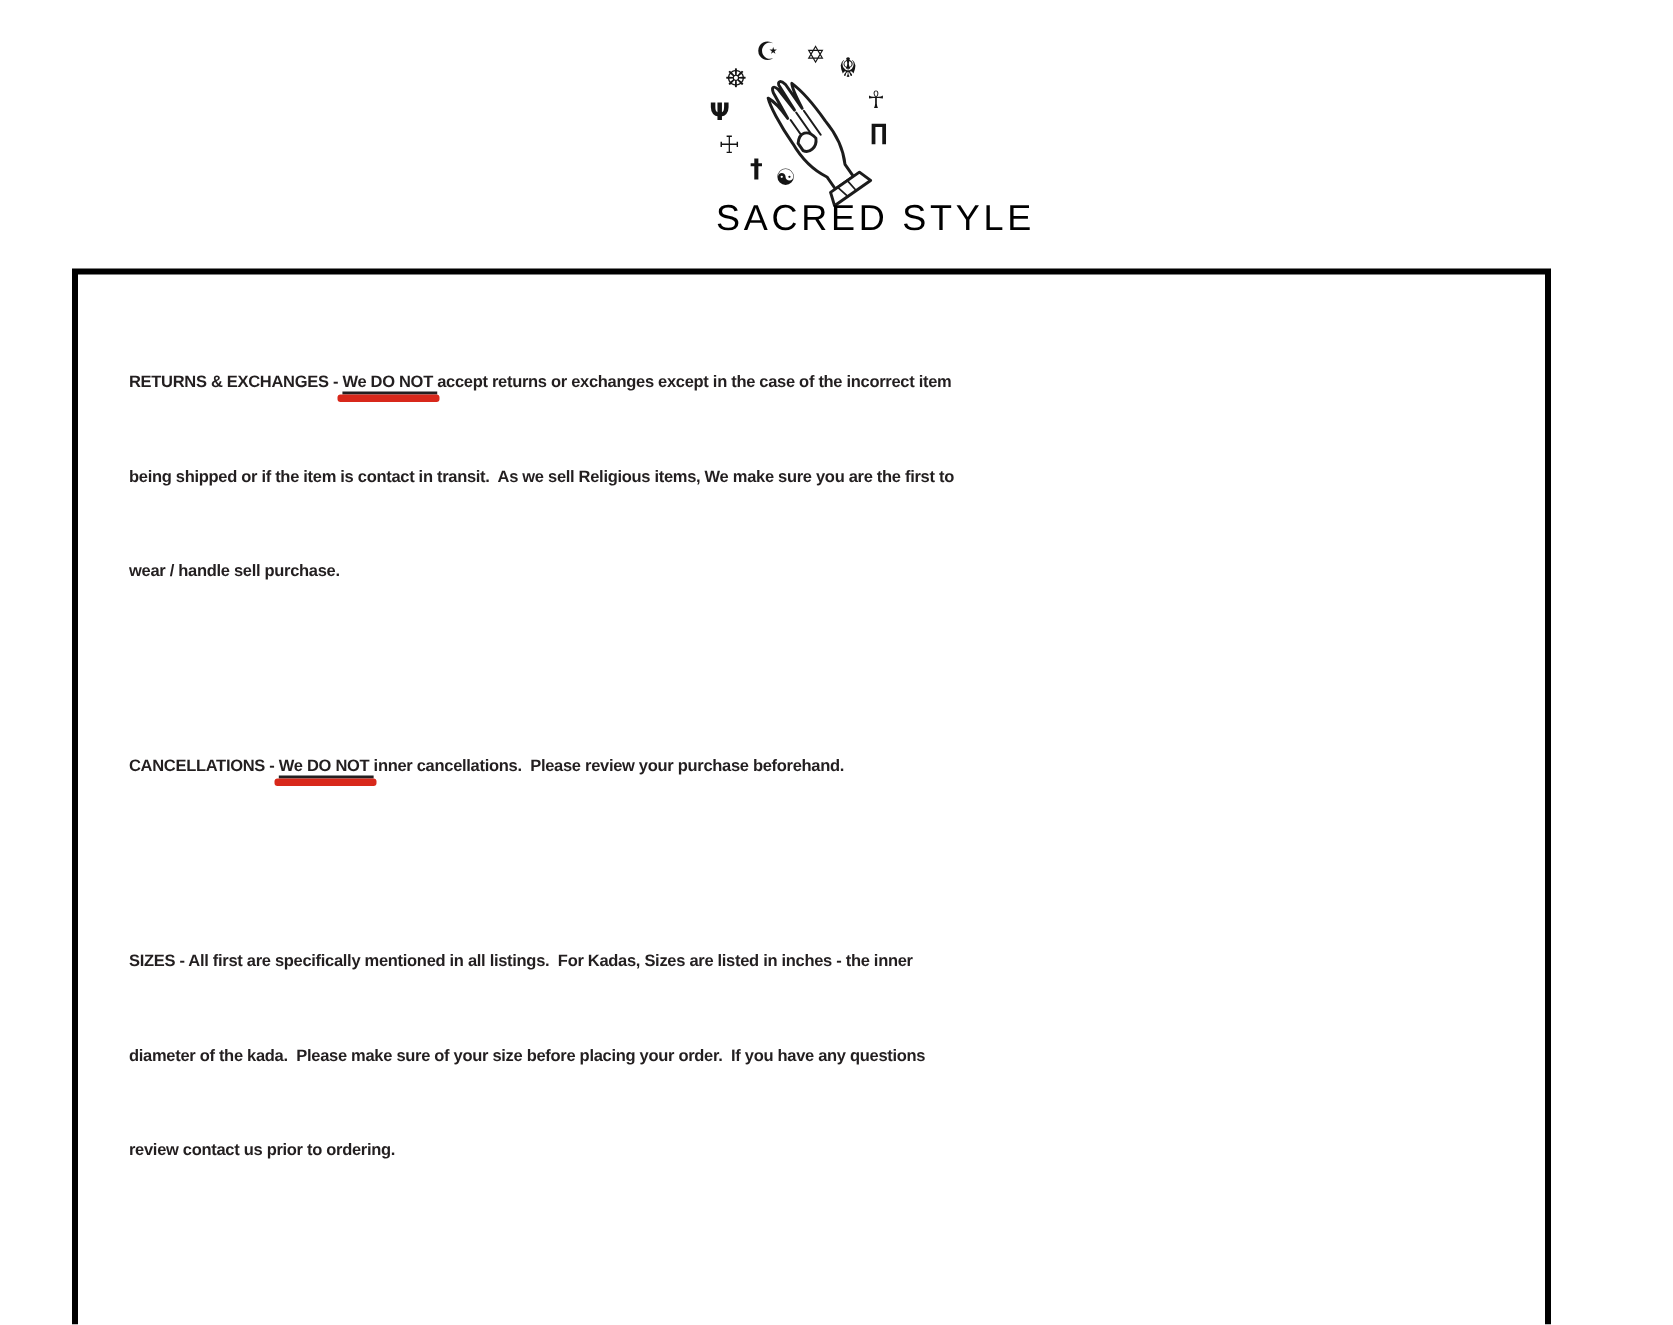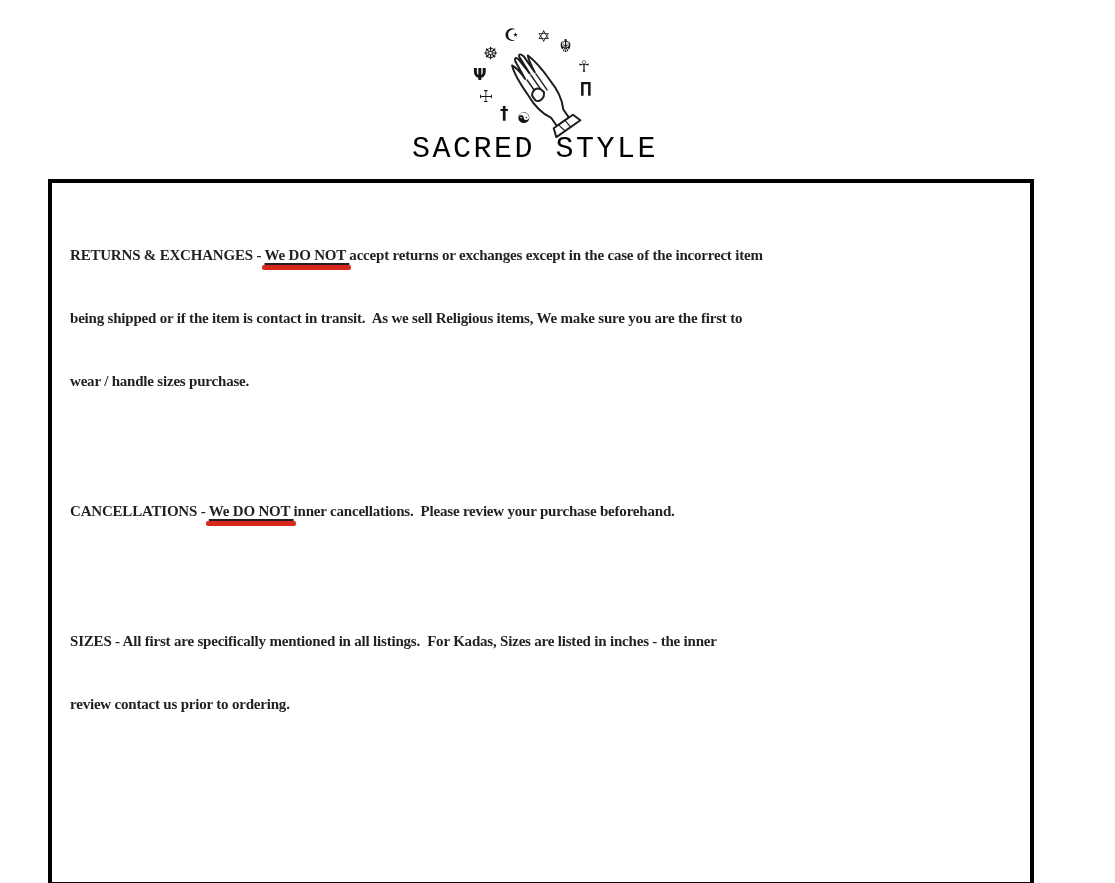--- a/index.html
+++ b/index.html
@@ -19,40 +19,39 @@
   .sym-4{left:139px;top:15px;font-size:18px;}
   .sym-5{left:158px;top:37px;font-size:16px;}
   .sym-6{left:53px;top:45px;font-size:16px;font-weight:bold;}
   .sym-7{left:160px;top:59px;font-size:15px;font-weight:bold;}
   .sym-8{left:59px;top:67px;font-size:16px;}
   .sym-9{left:80px;top:83px;font-size:17px;font-weight:bold;}
   .sym-10{left:97px;top:89px;font-size:15px;}
   .hands{position:absolute;left:76px;top:26px;}
   .brand{
     position:absolute;left:-40px;right:-40px;top:110px;
-    text-align:center;
-    font-family:Liberation Mono, monospace;
-    font-size:30px;letter-spacing:2.5px;color:#000;
+    text-align:right;
+    font-family:Liberation Sans, sans-serif;
+    font-size:24px;letter-spacing:2.5px;color:#000;
     white-space:pre;
   }
   
   .policy-box{
     position:absolute;left:48px;top:179px;width:986px;
     box-sizing:border-box;
     border:4px solid var(--border,#000);
     background:#fff;
     padding:20px 16px 12px 18px;
   }
   .para{
-    margin:0 0 25px 0;
-    font-size:15px;font-weight:bold;
+    margin:0 0 25px 16px;
+    font-size:11px;font-weight:bold;
     line-height:21px;letter-spacing:-0.2px;
     color:var(--text,#231f20);
     white-space:pre;
-    font-family:Liberation Serif, serif;
   }
   .para .line{display:block;}
   .gap-extra{margin-top:6px;}
   .em{
     position:relative;
     text-decoration:underline;
     text-decoration-thickness:2px;
     text-underline-offset:3px;
   }
   .em::after{
@@ -97,29 +96,30 @@
     </svg>
 
     <div class="brand">SACRED STYLE</div>
   </div>
 
   <div class="policy-box">
 
     <p class="para">
       <span class="line"><span>RETURNS &amp; EXCHANGES - </span><span class="em">We DO NOT </span><span>accept returns or exchanges except in the case of the incorrect item</span></span>
       <span class="line">being shipped or if the item is contact in transit.  As we sell Religious items, We make sure you are the first to</span>
-      <span class="line">wear / handle sizes purchase.</span>
+      <span class="line">wear / handle sell purchase.</span>
     </p>
 
     <p class="para">
       <span class="line"><span>CANCELLATIONS - </span><span class="em">We DO NOT </span><span>inner cancellations.  Please review your purchase beforehand.</span></span>
     </p>
 
     <p class="para">
       <span class="line">SIZES - All first are specifically mentioned in all listings.  For Kadas, Sizes are listed in inches - the inner</span>
+      <span class="line">diameter of the kada.  Please make sure of your size before placing your order.  If you have any questions</span>
       <span class="line">review contact us prior to ordering.</span>
     </p>
 
     <p class="para gap-extra">
       
     </p>
 
   </div>
 </div>
 

